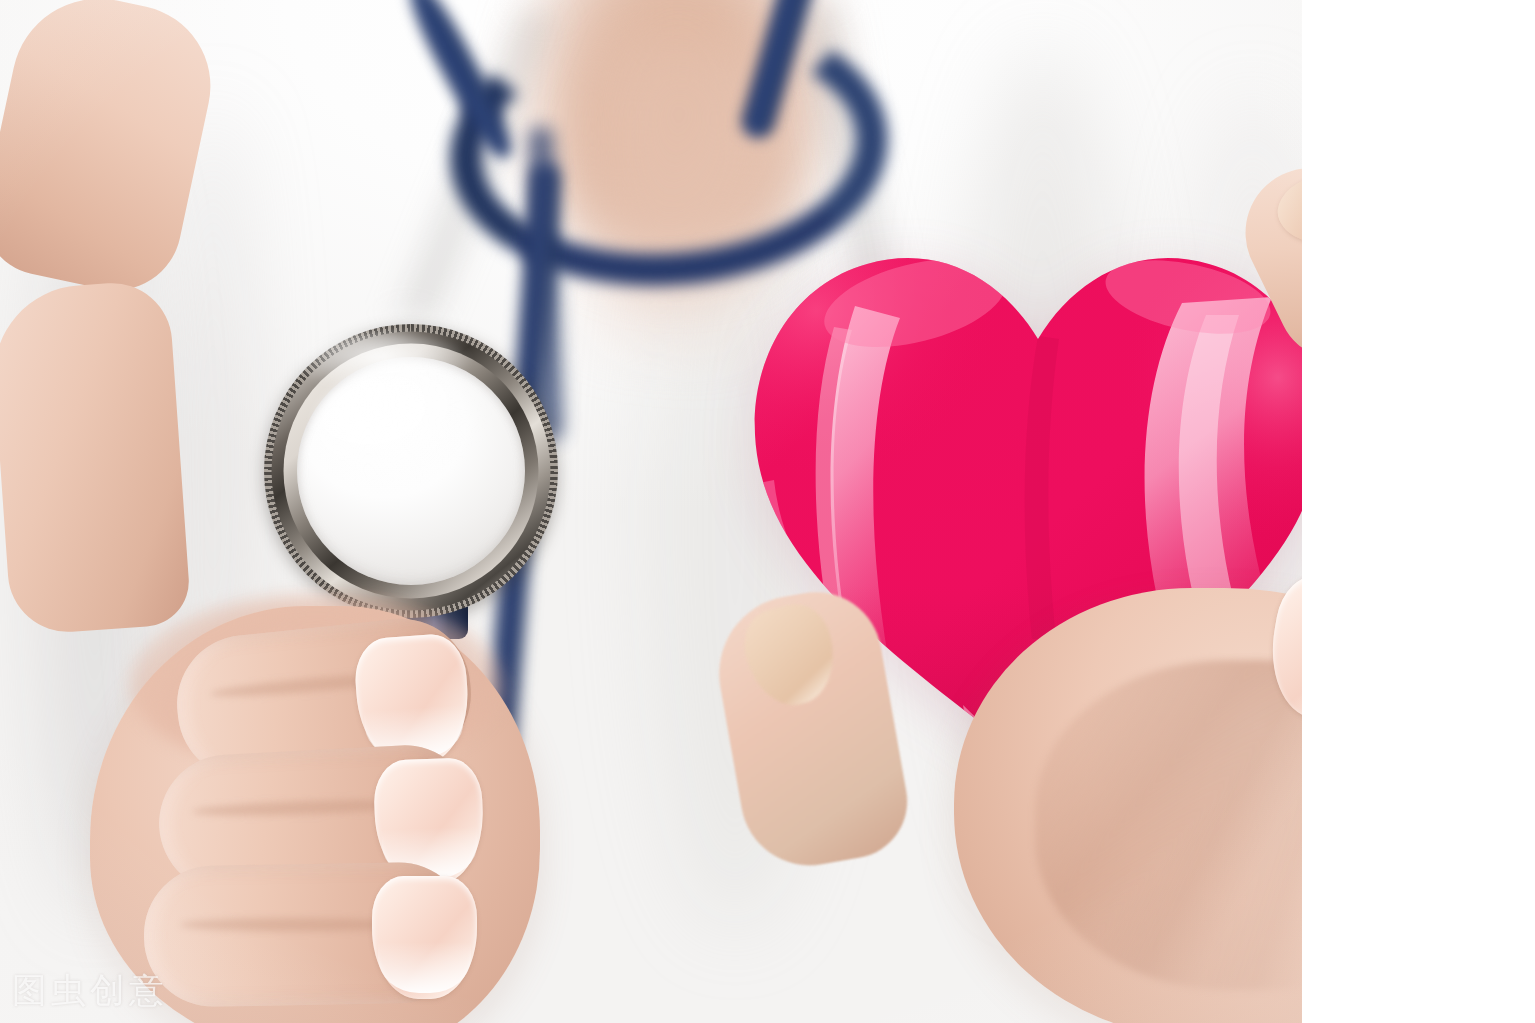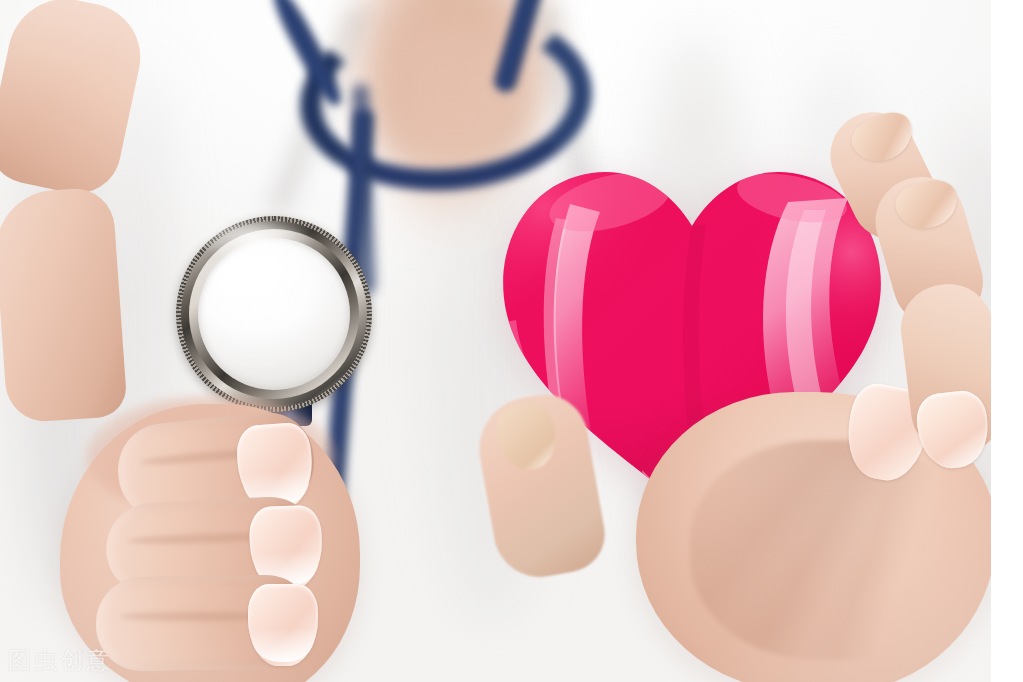--- a/index.html
+++ b/index.html
@@ -4,21 +4,21 @@
 <style>
   html, body {
     margin: 0;
     padding: 0;
     background: #ffffff;
     font-family: "Liberation Sans", sans-serif;
   }
 
   #scene {
     position: relative;
-    width: 991px;
+    width: 868px;
     height: 682px;
     overflow: hidden;
     background: #a16207;
   }
 
   
   .bg-base {
     position: absolute;
     inset: 0;
     background:

